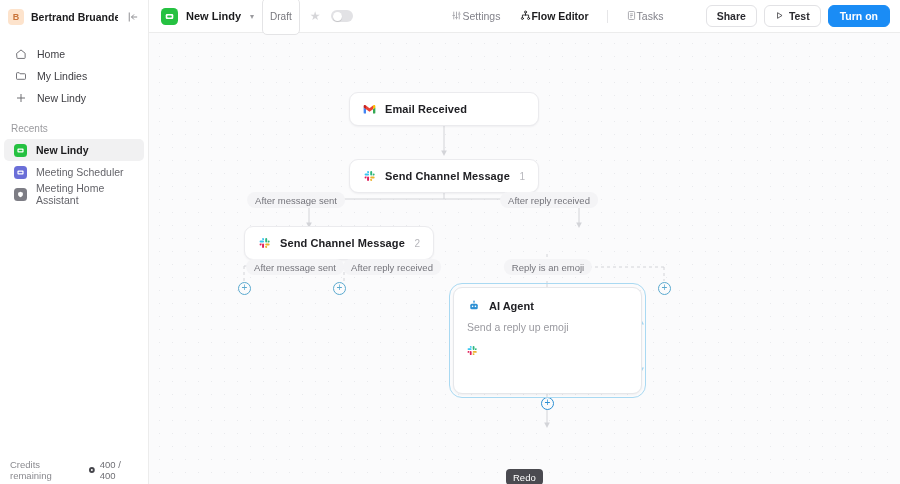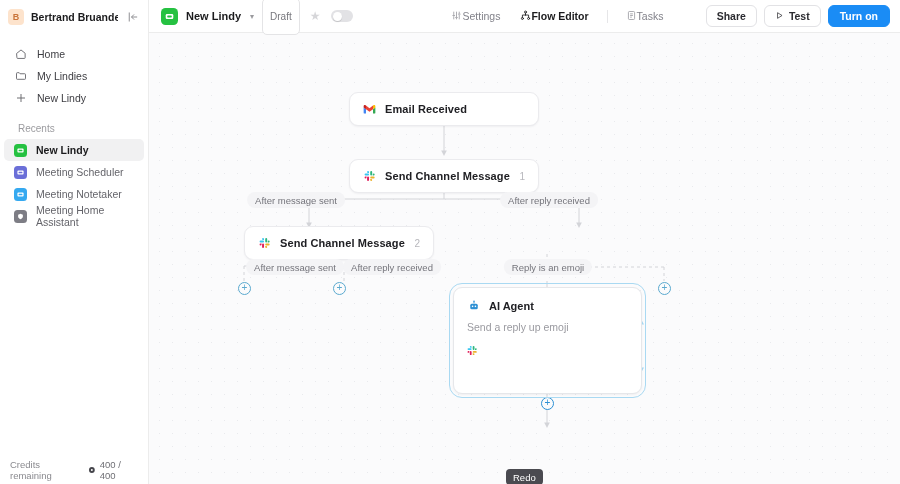--- a/index.html
+++ b/index.html
@@ -46,21 +46,21 @@
   .nav-item {
     display: flex; align-items: center; gap: 10px;
     height: 22px; padding: 0 10px; margin: 0 4px;
     border-radius: 5px; cursor: pointer;
     color: #3d3d42; font-size: 10.5px;
   }
   .nav-ico { width: 13px; height: 13px; display:flex; align-items:center; justify-content:center; color:#6b6b70; flex:0 0 13px;}
 
   .sb-section-label {
     font-size: 10px; color: #9b9b9f;
-    padding: 0 18px; margin-top: 14px; margin-bottom: 5px;
+    padding: 0 11px; margin-top: 14px; margin-bottom: 5px;
   }
   .recent-item {
     display:flex; align-items:center; gap:9px;
     height: 22px; padding: 0 10px; margin: 0 4px;
     border-radius: 5px; cursor: pointer;
     font-size: 10.5px; color:#64646a;
   }
   .recent-item.active { background:#f1f1f2; color:#1b1b1d; font-weight:600; }
   .app-ico {
     width: 13px; height: 13px; border-radius: 3.5px;
@@ -248,29 +248,20 @@
         <span>New Lindy</span>
       </div>
       <div class="recent-item">
         <span class="app-ico" style="background:#6b6fd8">
           <svg width="9" height="9" viewBox="0 0 16 16">
               <rect x="2.5" y="4.5" width="11" height="7" rx="1.6" fill="#fff"></rect>
               <rect x="4.6" y="6.6" width="6.8" height="2.8" rx="1" fill="#6b6fd8"></rect>
             </svg>
         </span>
         <span>Meeting Scheduler</span>
-      </div>
-      <div class="recent-item">
-        <span class="app-ico" style="background:#35a9f0">
-          <svg width="9" height="9" viewBox="0 0 16 16">
-              <rect x="2.5" y="4.5" width="11" height="7" rx="1.6" fill="#fff"></rect>
-              <rect x="4.6" y="6.6" width="6.8" height="2.8" rx="1" fill="#35a9f0"></rect>
-            </svg>
-        </span>
-        <span>Meeting Notetaker</span>
       </div>
       <div class="recent-item">
         <span class="app-ico" style="background:#7d7d85">
           <svg width="9" height="9" viewBox="0 0 16 16">
               <path d="M8 3.2l4.2 1.6v3.4c0 2.3-1.7 3.8-4.2 4.6-2.5-.8-4.2-2.3-4.2-4.6V4.8z" fill="#fff"></path>
             </svg>
         </span>
         <span>Meeting Home Assistant</span>
       </div>
     </div>

